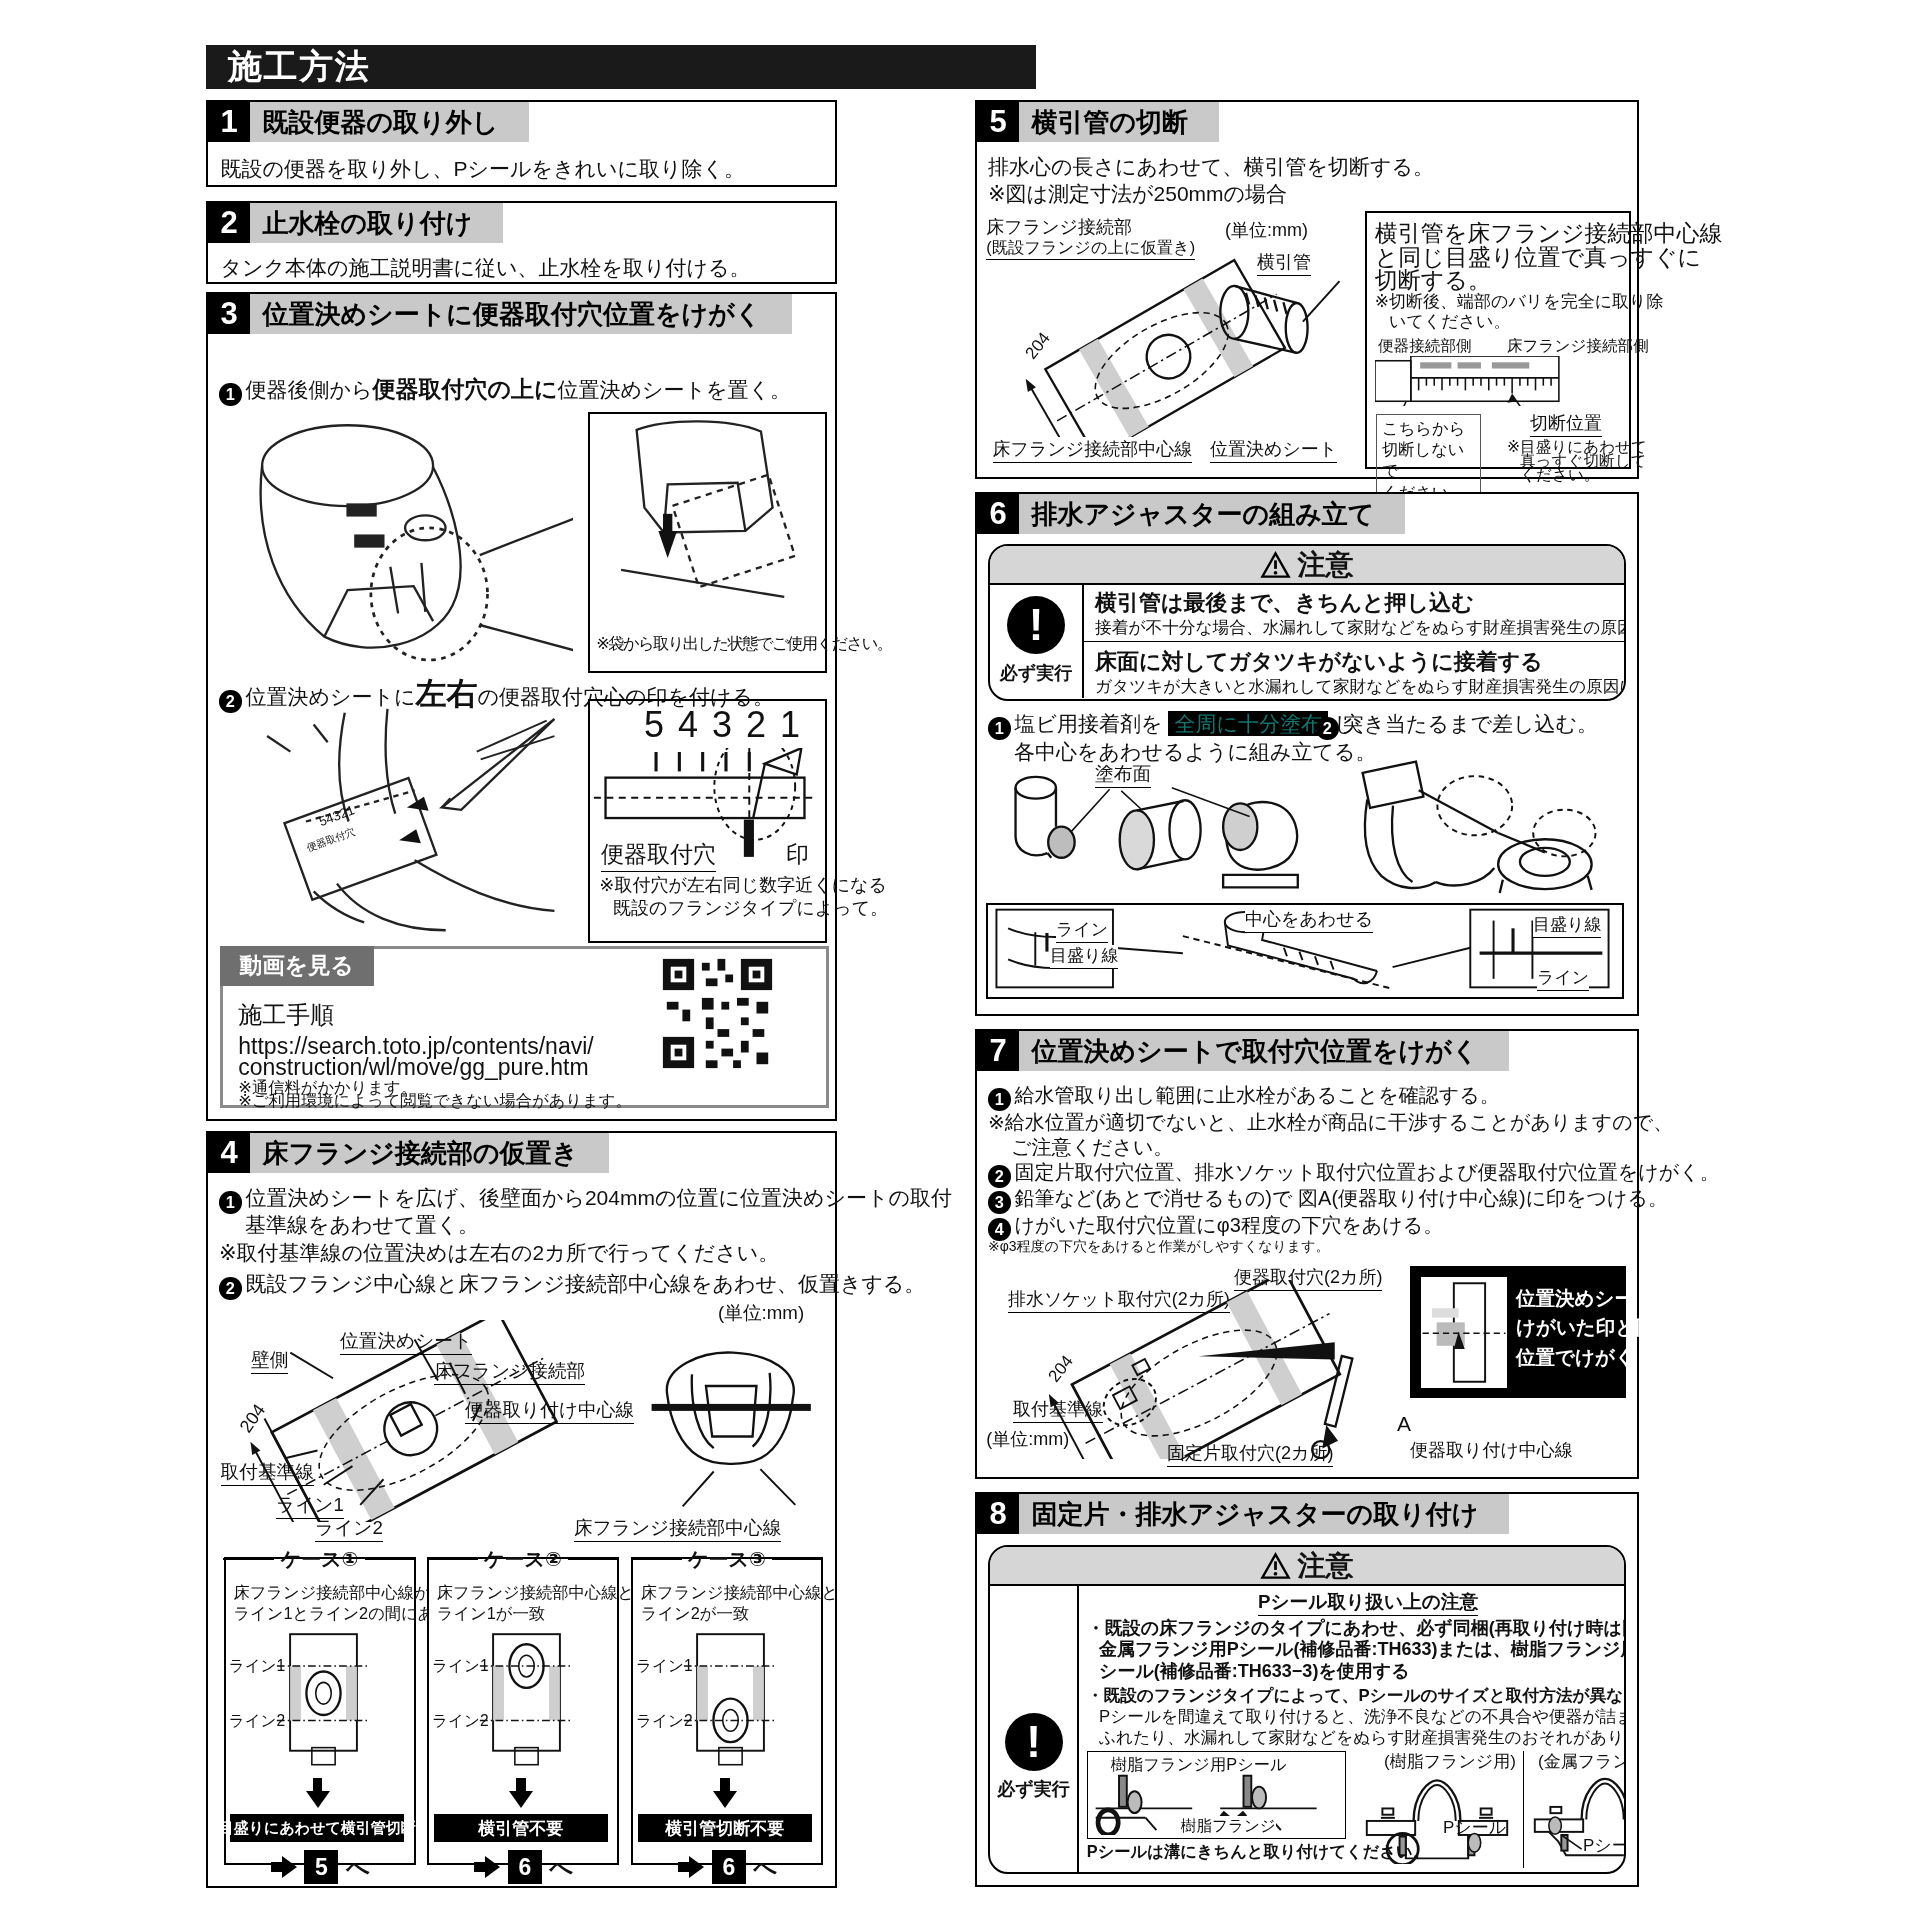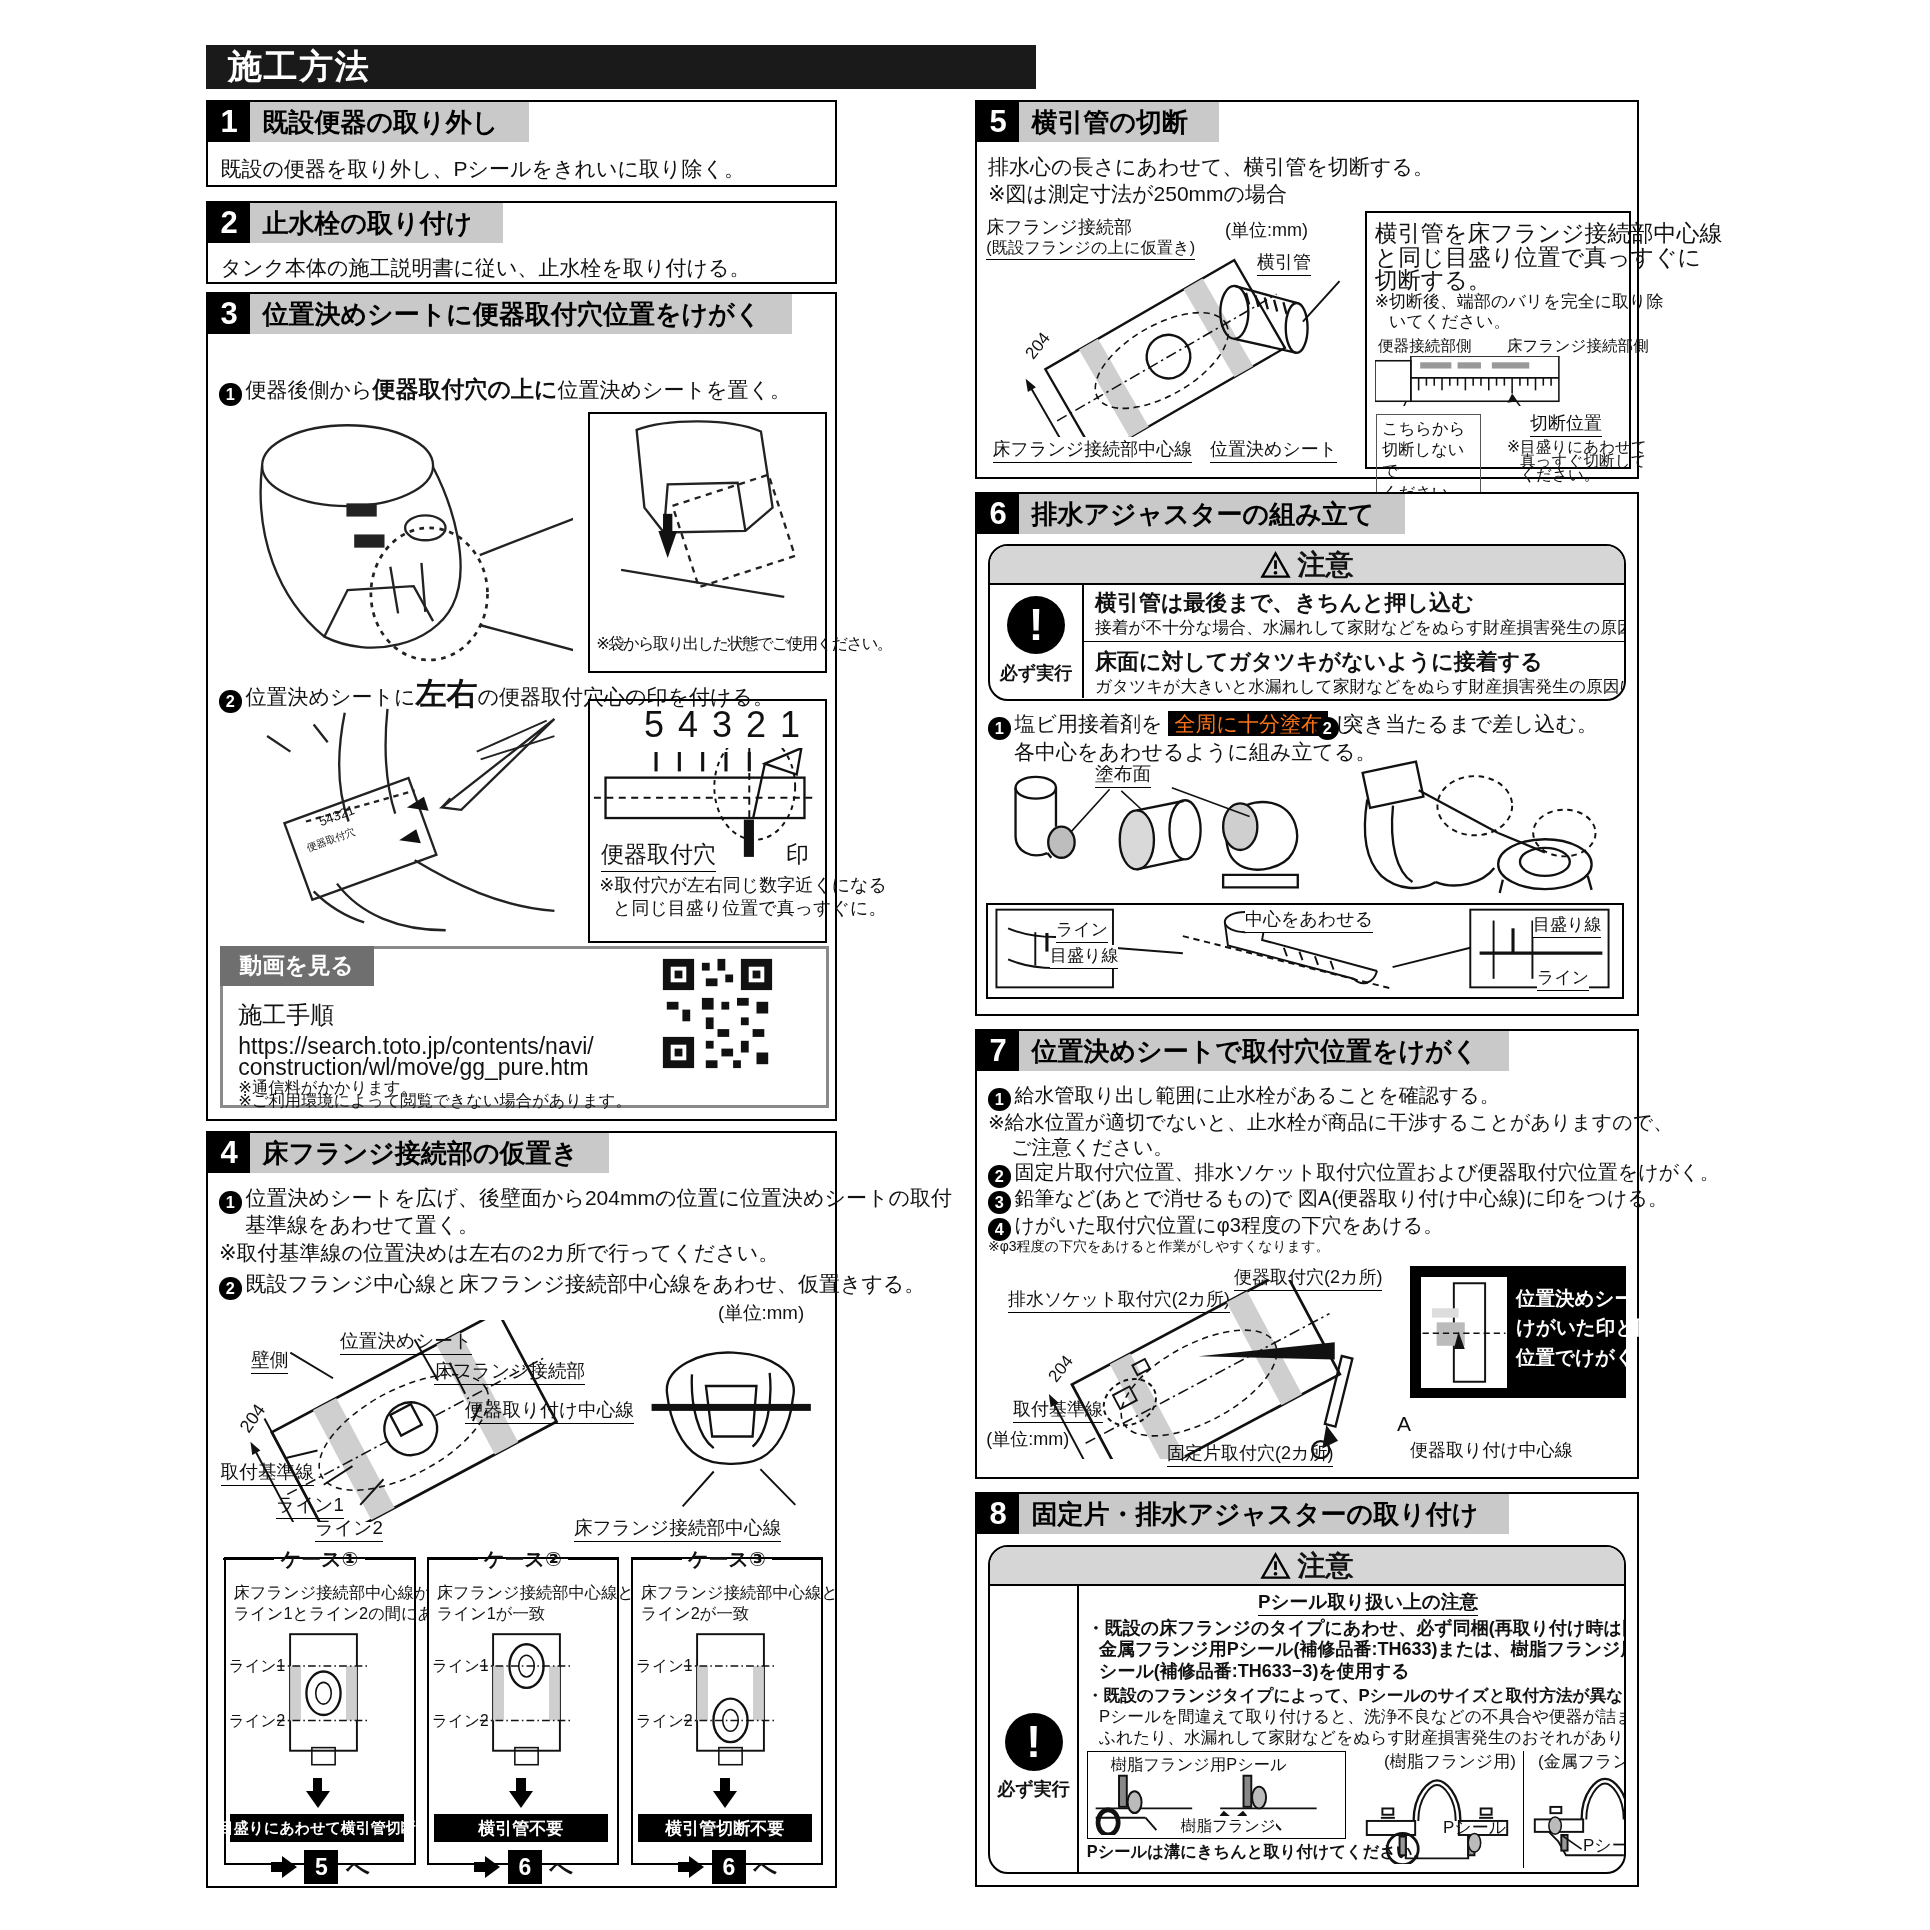--- a/index.html
+++ b/index.html
@@ -18,21 +18,21 @@
   .sectitle{background:#c9c9c9;color:#000;font-size:26px;font-weight:bold;display:flex;
             align-items:center;padding:0 31px 0 12.5px;white-space:nowrap}
   .t27{font-size:21px;line-height:1.3}
   .t25{font-size:23px;line-height:1.3}
   .t24{font-size:18.7px;line-height:1.3}
   .t23{font-size:18px;line-height:1.3}
   .t22{font-size:17px;line-height:1.3}
   .t21{font-size:16.3px;line-height:1.3}
   .b{font-weight:bold}
   .ul{border-bottom:1.6px solid #000;padding-bottom:0.8px}
-  .hl{background:#000;color:#f97316;padding:0.8px 6.2px}
+  .hl{background:#000;color:#0f766e;padding:0.8px 6.2px}
   .cnum{display:inline-flex;width:22.6px;height:22.6px;border-radius:50%;background:#000;color:#fff;
         align-items:center;justify-content:center;font-weight:bold;font-size:16.3px;
         vertical-align:-3.1px;margin-right:3.9px;flex:0 0 22.6px}
   
   .videobox{position:absolute;border:3.1px solid #8a8a8a;background:#fff}
   .videotab{position:absolute;background:#6f6f6f;color:#fff;font-size:22.6px;font-weight:bold;
             display:flex;align-items:center;padding:0 20px;height:40px}
   
   .caution{position:absolute;border:2.3px solid #000;border-radius:20px;overflow:hidden;background:#fff}
   .cauthead{background:#d6d6d6;display:flex;align-items:center;justify-content:center;
@@ -161,21 +161,21 @@
       <line x1="5" y1="64" x2="290" y2="64" stroke="#111" stroke-width="2.5" stroke-dasharray="9 7"></line>
       <line x1="205" y1="0" x2="205" y2="140" stroke="#111" stroke-width="2.5" stroke-dasharray="9 7"></line>
       <ellipse cx="212" cy="50" rx="52" ry="68" fill="none" stroke="#111" stroke-width="2.5" stroke-dasharray="6 6"></ellipse>
       <rect x="198" y="92" width="13" height="48" fill="#111"></rect>
       <polygon points="225,20 272,0 266,34" fill="none" stroke="#111" stroke-width="3"></polygon>
       <line x1="225" y1="20" x2="210" y2="90" stroke="#111" stroke-width="3"></line>
     </svg>
     <div class="t25 ul lbl" style="left:11px;top:139px">便器取付穴</div>
     <div class="t25 lbl" style="left:196px;top:139px">印</div>
     <div class="t23 lbl" style="left:9.3px;top:173px">※取付穴が左右同じ数字近くになる</div>
-    <div class="t23 lbl" style="left:23px;top:196px">と同じ目盛り位置で真っすぐに。</div>
+    <div class="t23 lbl" style="left:23px;top:196px">既設のフランジタイプによって。</div>
   </div>
 
   <div class="videobox" style="left:11.7px;top:652px;width:603px;height:156px">
     <div class="videotab" style="left:-3.1px;top:-3.1px">動画を見る</div>
     <div class="lbl" style="left:15.6px;top:50px;font-size:24px">施工手順</div>
     <div class="lbl t25" style="left:15.6px;top:83px">https://search.toto.jp/contents/navi/</div>
     <div class="lbl t25" style="left:15.6px;top:104px">construction/wl/move/gg_pure.htm</div>
     <div class="lbl t21" style="left:15.6px;top:128px">※通信料がかかります。</div>
     <div class="lbl t21" style="left:15.6px;top:146px;margin-top:-4.7px">※ご利用環境によって閲覧できない場合があります。</div>
     <svg class="abs" style="left:436px;top:6.2px" width="117" height="117" viewBox="0 0 30 30">

